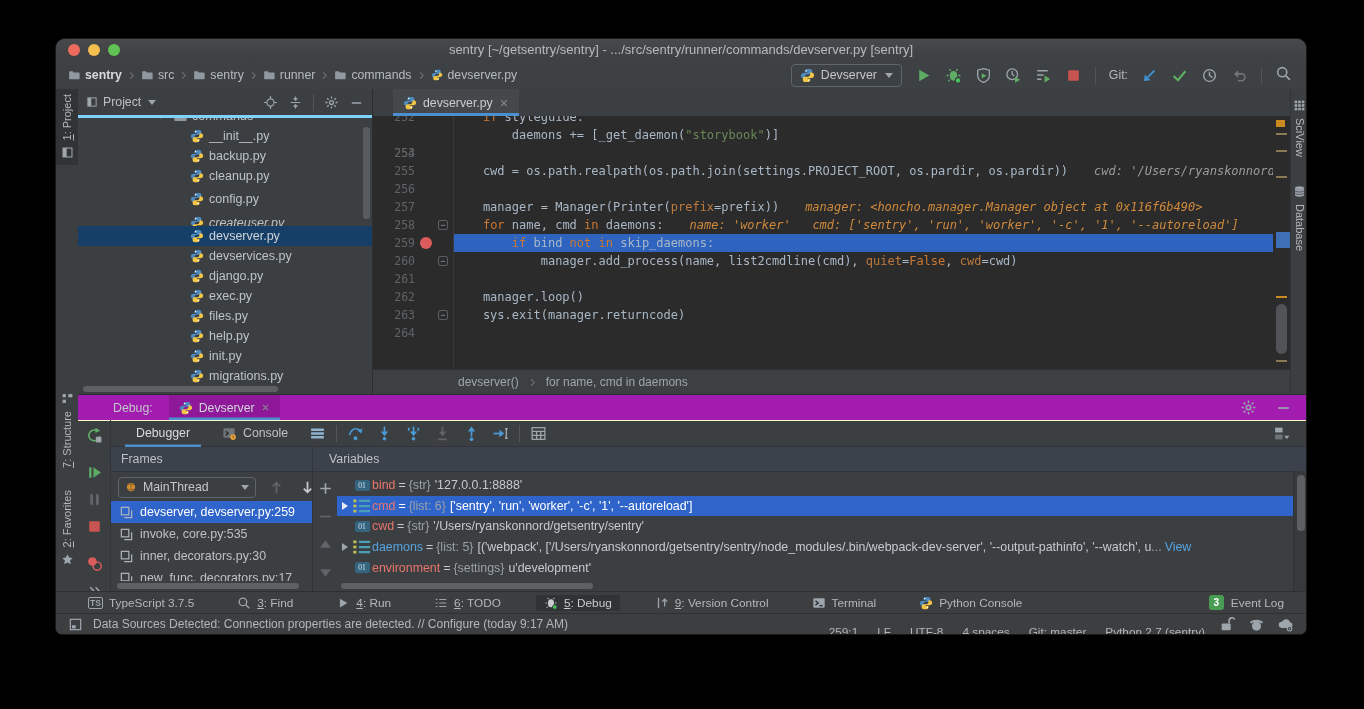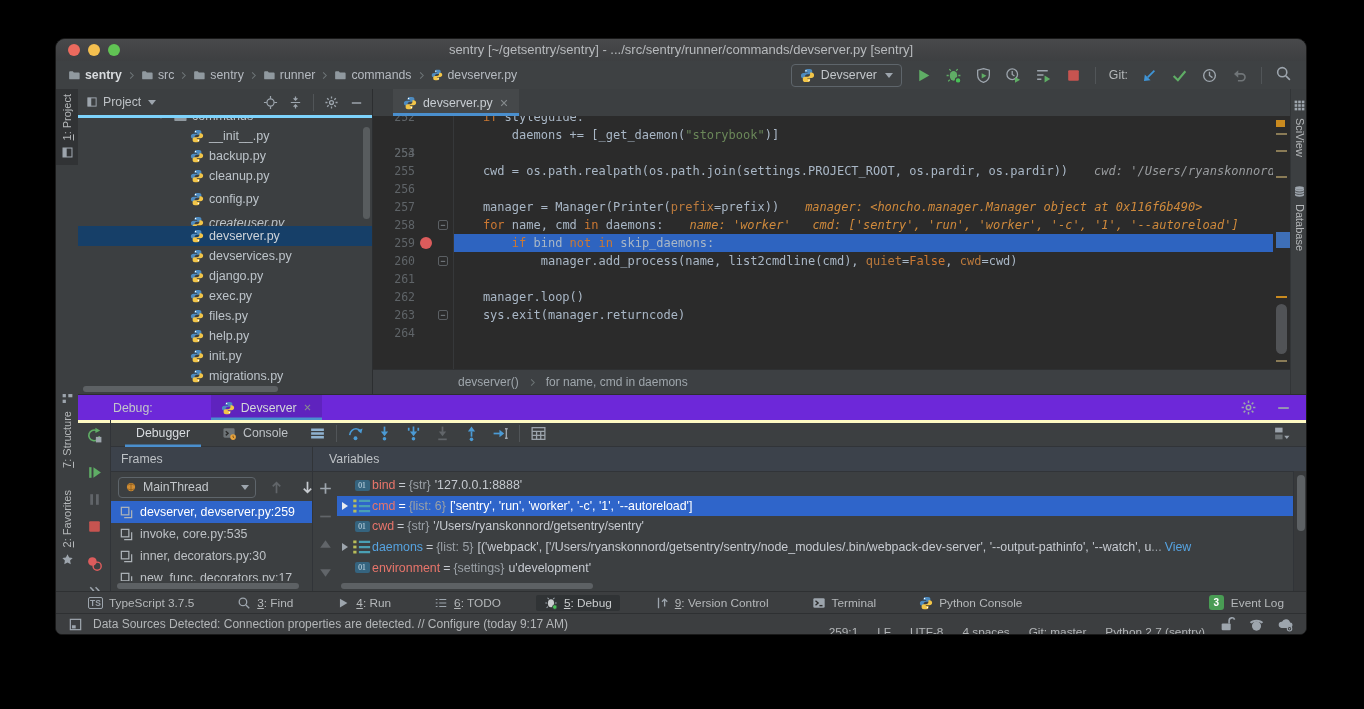--- a/index.html
+++ b/index.html
@@ -89,22 +89,22 @@
   .cl .hint.gray{color:#9a9da0;}.cl .hint.orange{color:#d08a3c;}
   .stripe{position:absolute;right:0;top:0;width:17px;bottom:0;background:#2b2b2b;}
   .smark{position:absolute;left:3px;width:11px;height:2px;background:#8a7b56;}
   .sthumb{position:absolute;left:3px;width:11px;height:50px;background:#55585b;border-radius:6px;opacity:.9;}
   .e-crumbs{position:absolute;left:0;right:0;bottom:0;height:24px;background:#3d4043;
     border-top:1px solid #2e3032;display:flex;align-items:center;gap:8px;padding-left:85px;
     color:#9fa6ac;font-size:12px;}
   
   .debug{position:absolute;left:22px;top:355px;width:1230px;height:197px;background:#3c3f41;
     border-top:1px solid #2c2e30;box-sizing:border-box;}
-  .d-header{position:absolute;left:0;top:0;right:0;height:25px;background:#6d28d9;
-    border-bottom:3px solid #fef9c3;display:flex;align-items:center;gap:42px;}
+  .d-header{position:absolute;left:0;top:0;right:0;height:25px;background:#a21caf;
+    border-bottom:1px solid #fef9c3;display:flex;align-items:center;}
   .d-label{margin-left:35px;color:#c3c7cb;font-size:12.3px;}
   .d-tab{margin-left:16px;height:25px;display:flex;align-items:center;gap:6px;padding:0 10px;
     box-shadow:inset 0 -2.5px 0 #4a8fce;color:#d3d7da;font-size:12.3px;background:rgba(0,0,0,.12);}
   .d-tab .icon svg{width:14px;height:14px;}
   .d-tab .closex svg{width:9px;height:9px;}
   .d-header-right{margin-left:auto;margin-right:16px;display:flex;gap:18px;}
   .d-toolbar{position:absolute;left:33px;top:25px;right:0;height:27px;border-bottom:1px solid #313438;
     display:flex;align-items:center;padding-left:14px;gap:10px;box-sizing:border-box;}
   .d-vtab{padding:0 11px;height:27px;line-height:26px;color:#bdc1c5;font-size:12.3px;
     display:flex;align-items:center;gap:6px;}

